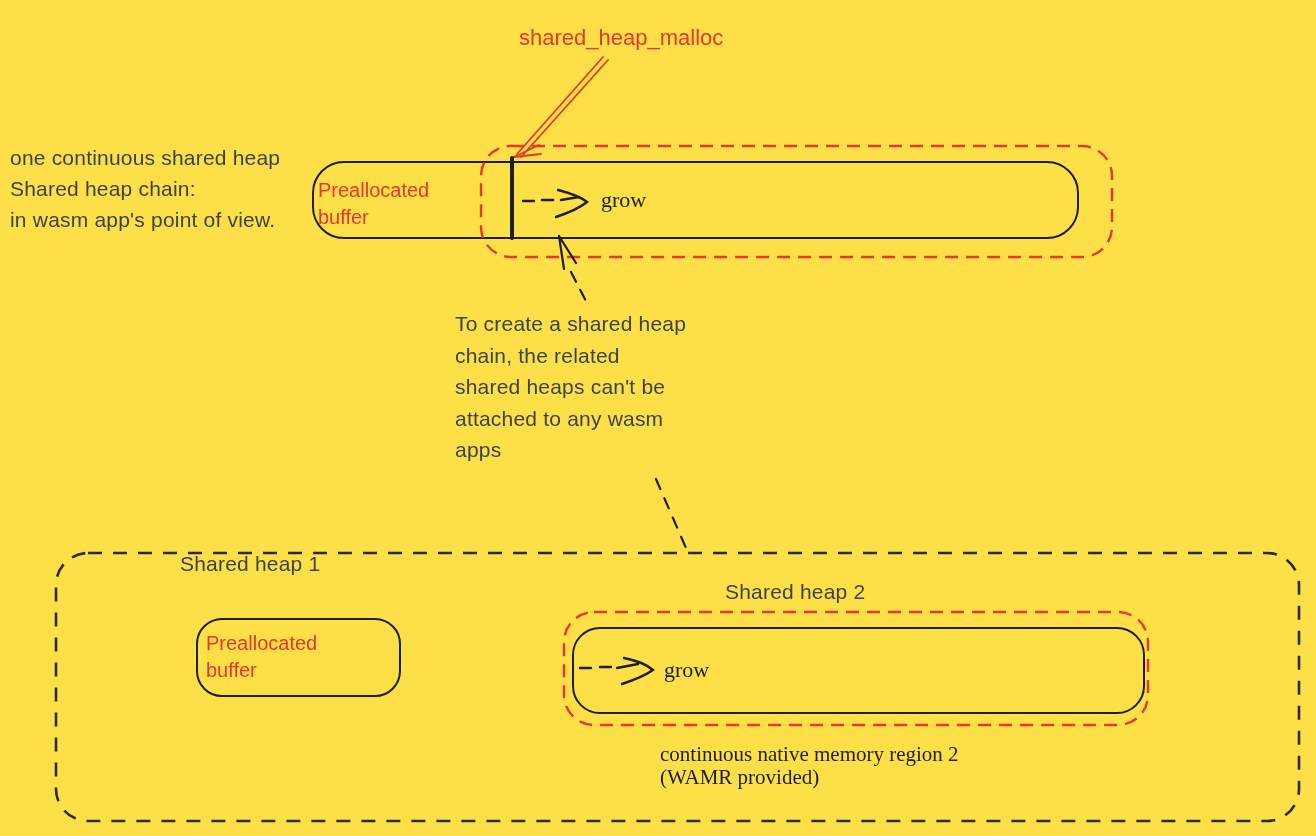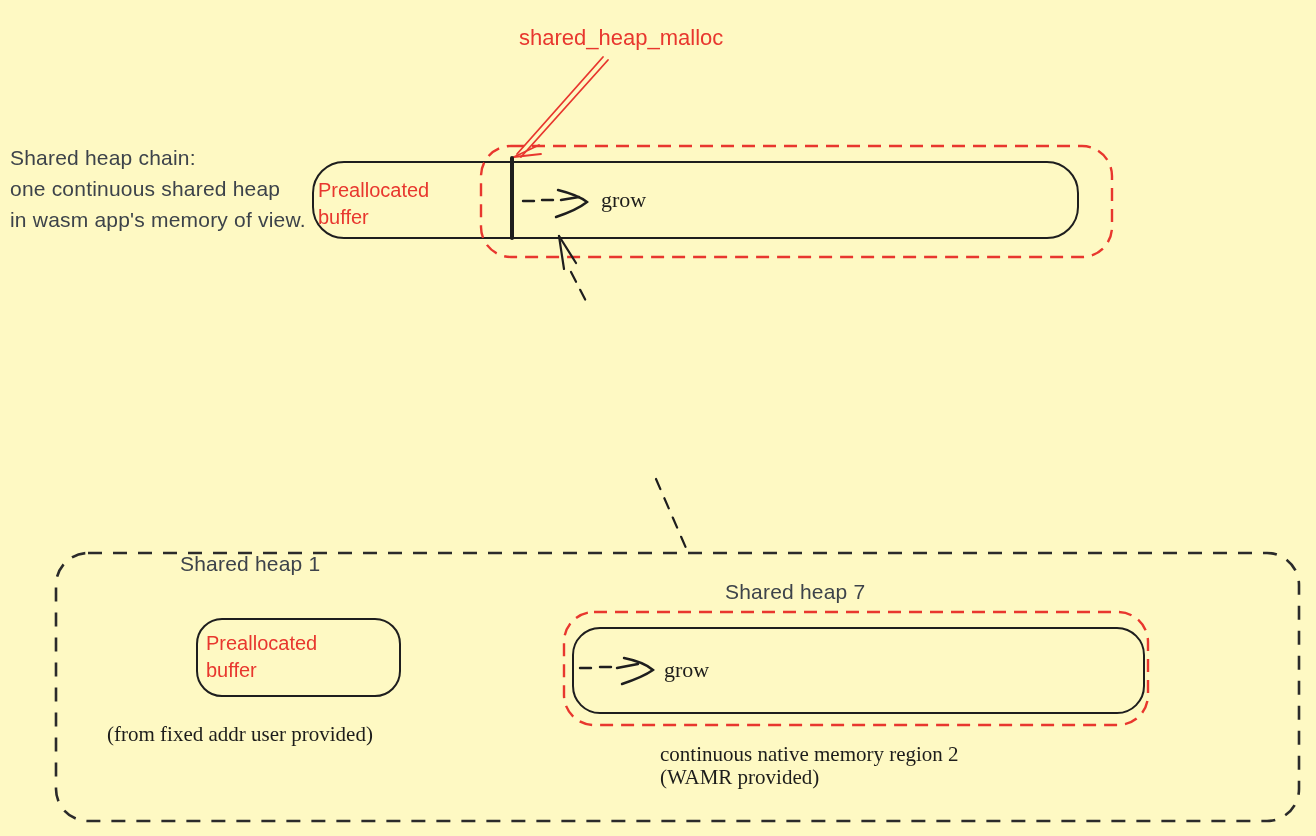--- a/index.html
+++ b/index.html
@@ -5,21 +5,21 @@
   html, body {
     margin: 0;
     padding: 0;
     background: #fcf9e4;
     font-family: "Liberation Sans", sans-serif;
   }
   .canvas {
     position: relative;
     width: 1316px;
     height: 836px;
-    background: #fef9c3;
+    background: #fde047;
     overflow: hidden;
   }
   svg.overlay {
     position: absolute;
     left: 0; top: 0;
     width: 1316px;
     height: 836px;
     z-index: 5;
     pointer-events: none;
   }
@@ -43,51 +43,57 @@
   }
 </style>
 </head>
 <body>
 
 <div class="canvas">
 
   <div class="txt red" style="left:519px; top:25px; font-size:22px;">shared_heap_malloc</div>
 
   <div class="txt gray" style="left:10px; top:142px;">
+    <div>one continuous shared heap</div>
     <div>Shared heap chain:</div>
-    <div>one continuous shared heap</div>
-    <div>in wasm app's memory of view.</div>
+    <div>in wasm app's point of view.</div>
   </div>
 
   <div class="solid-box" style="left:312px; top:161px; width:763px; height:74px; border-radius:32px;"></div>
 
   <div class="txt red center" style="left:318px; top:177px; width:176px; font-size:20px; line-height:27px;">
     <div>Preallocated</div>
     <div>buffer</div>
   </div>
 
   <div class="divider" style="left:510px; top:156px; width:4px; height:84px;"></div>
 
   <div class="txt ink" style="left:601px; top:187px; font-size:22px;">grow</div>
 
+  <div class="txt gray center" style="left:455px; top:308px; width:342px; line-height:31.5px;">
+    <div>To create a shared heap</div>
+    <div>chain, the related</div>
+    <div>shared heaps can't be</div>
+    <div>attached to any wasm</div>
+    <div>apps</div>
+  </div>
 
   <div class="txt gray center" style="left:180px; top:548px; width:240px;">Shared heap 1</div>
 
   <div class="solid-box" style="left:196px; top:618px; width:201px; height:75px; border-radius:26px; border-width:2.2px;"></div>
 
   <div class="txt red center" style="left:206px; top:630px; width:182px; font-size:20px; line-height:27px;">
     <div>Preallocated</div>
     <div>buffer</div>
   </div>
 
   <div class="txt ink center" style="left:107px; top:723px; width:388px; font-size:21px; line-height:23px;">
-    <div>(from fixed addr user provided)</div>
   </div>
 
-  <div class="txt gray center" style="left:725px; top:576px; width:240px;">Shared heap 7</div>
+  <div class="txt gray center" style="left:725px; top:576px; width:240px;">Shared heap 2</div>
 
   <div class="solid-box" style="left:572px; top:627px; width:569px; height:83px; border-radius:28px; border-width:2.2px;"></div>
 
   <div class="txt ink" style="left:664px; top:657px; font-size:22px;">grow</div>
 
   <div class="txt ink center" style="left:660px; top:743px; width:400px; font-size:21px; line-height:23px;">
     <div>continuous native memory region 2</div>
     <div>(WAMR provided)</div>
   </div>
 

